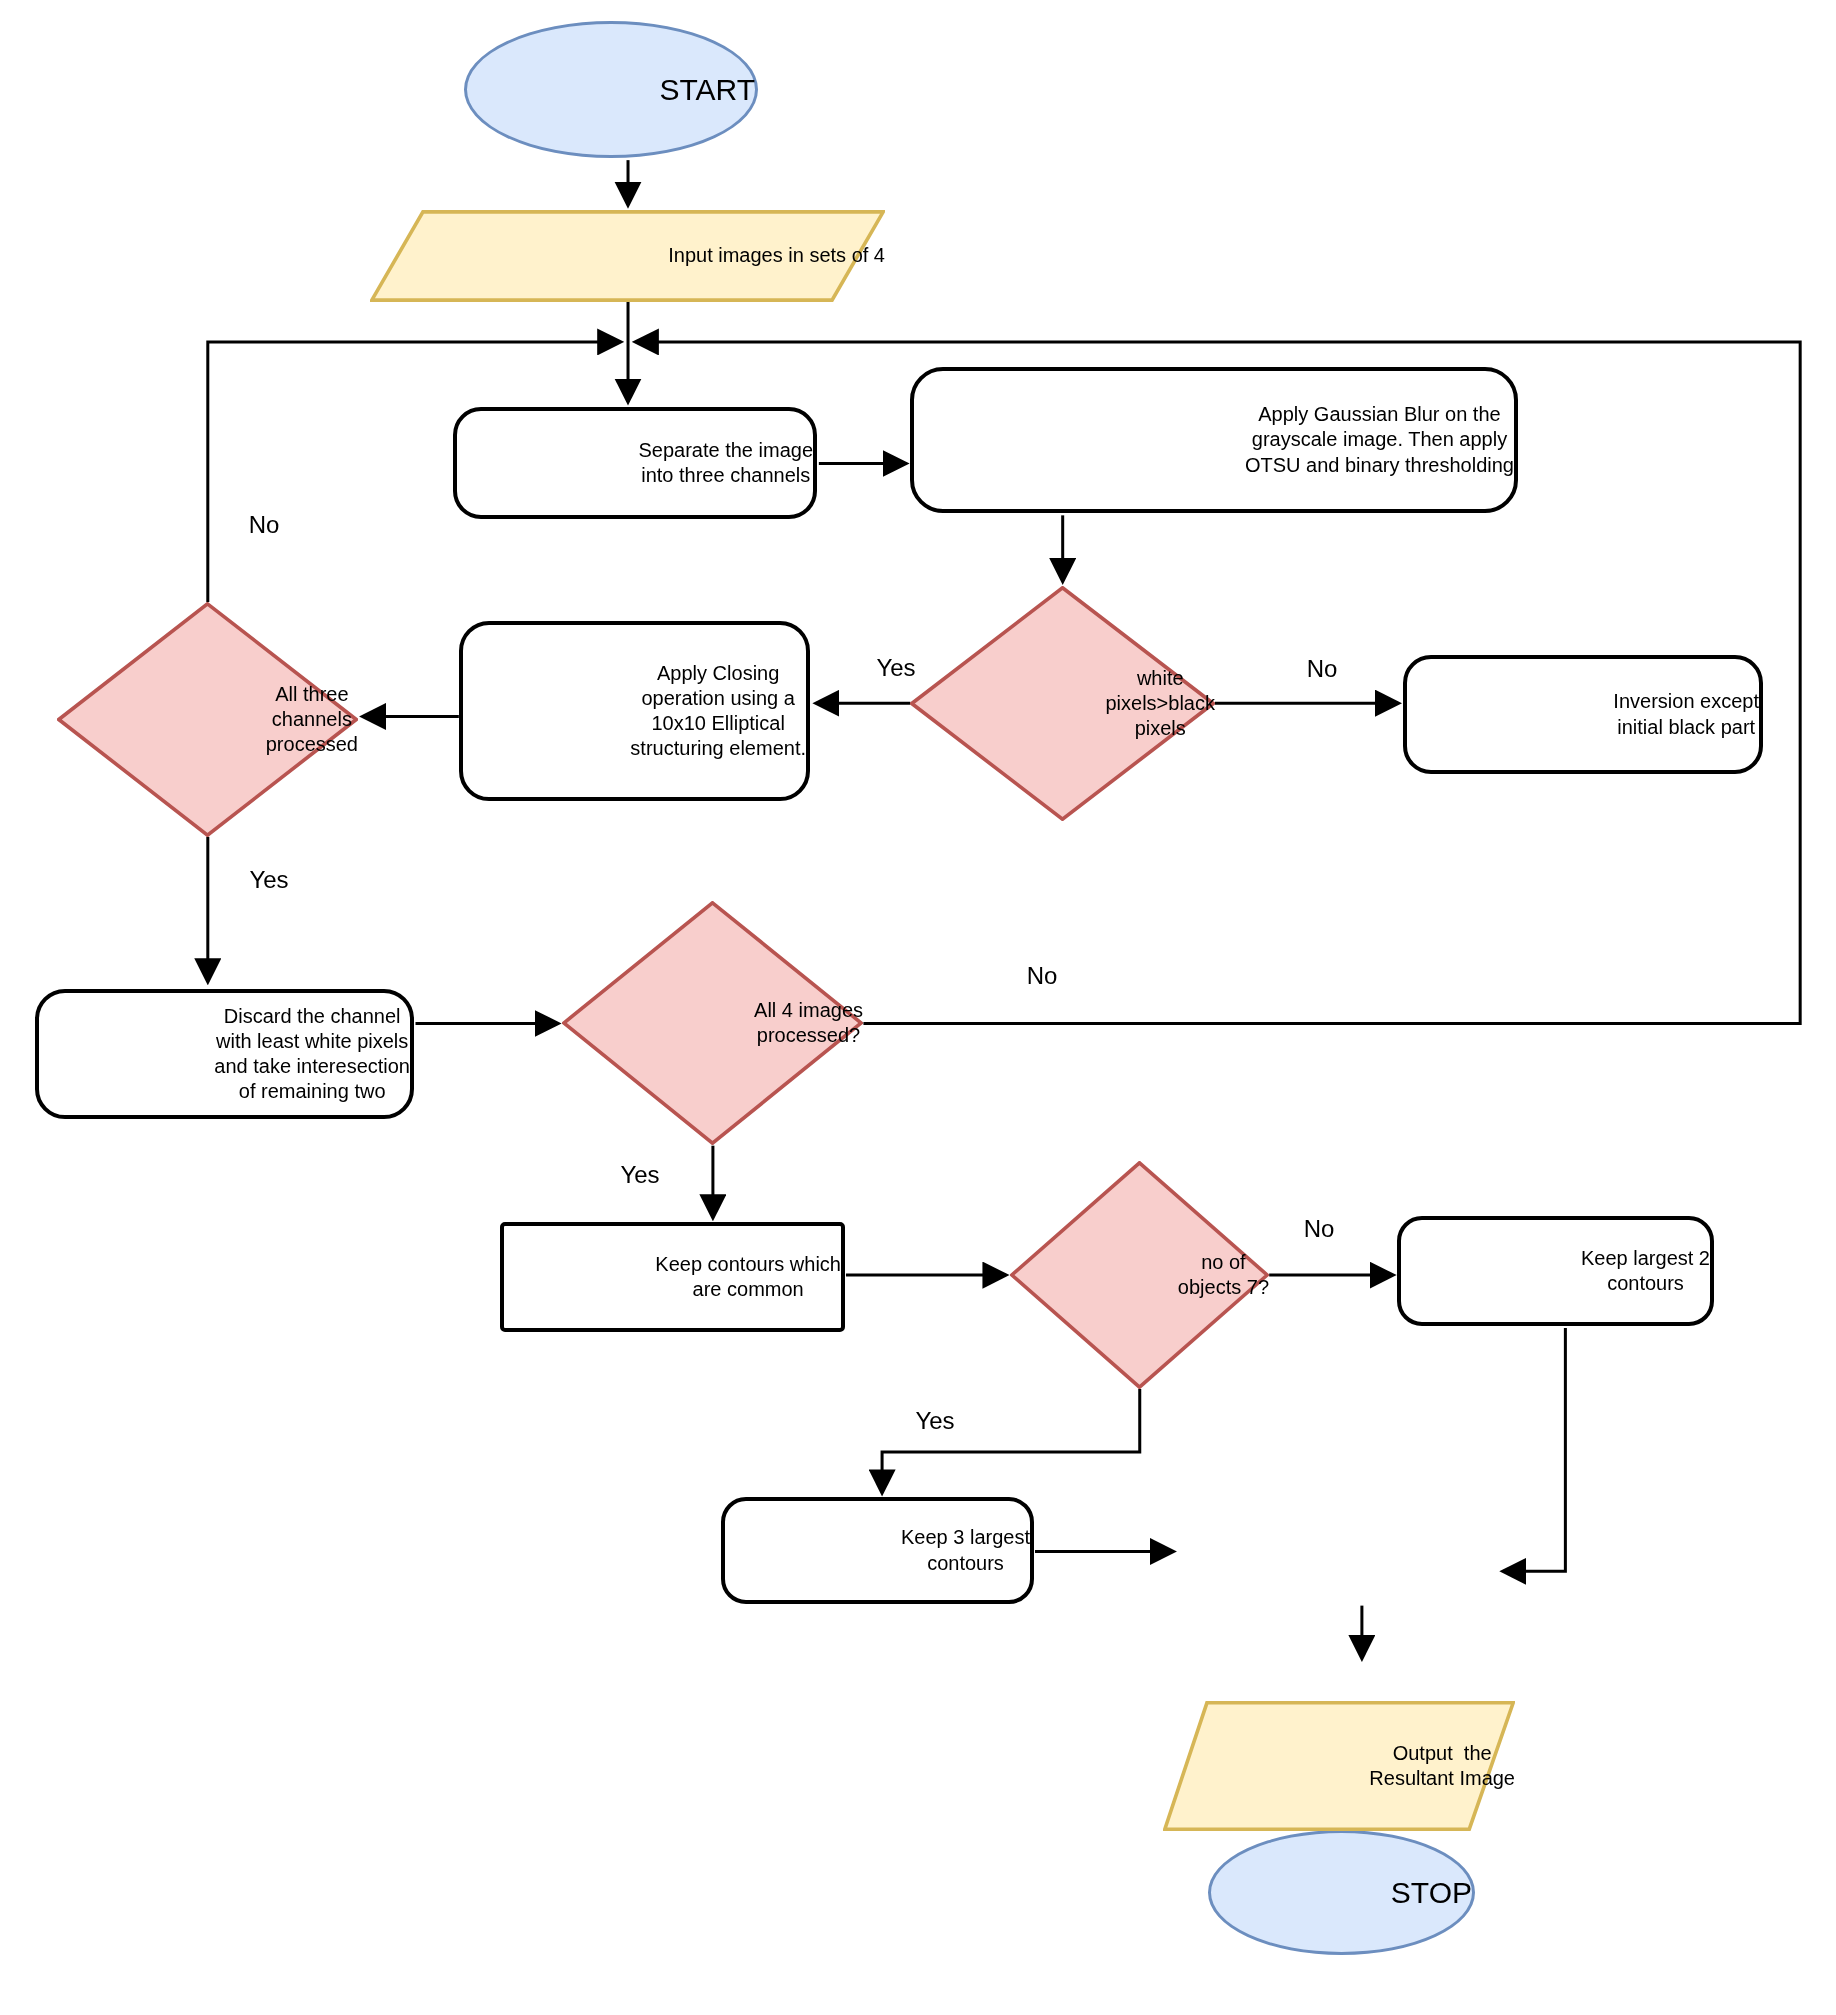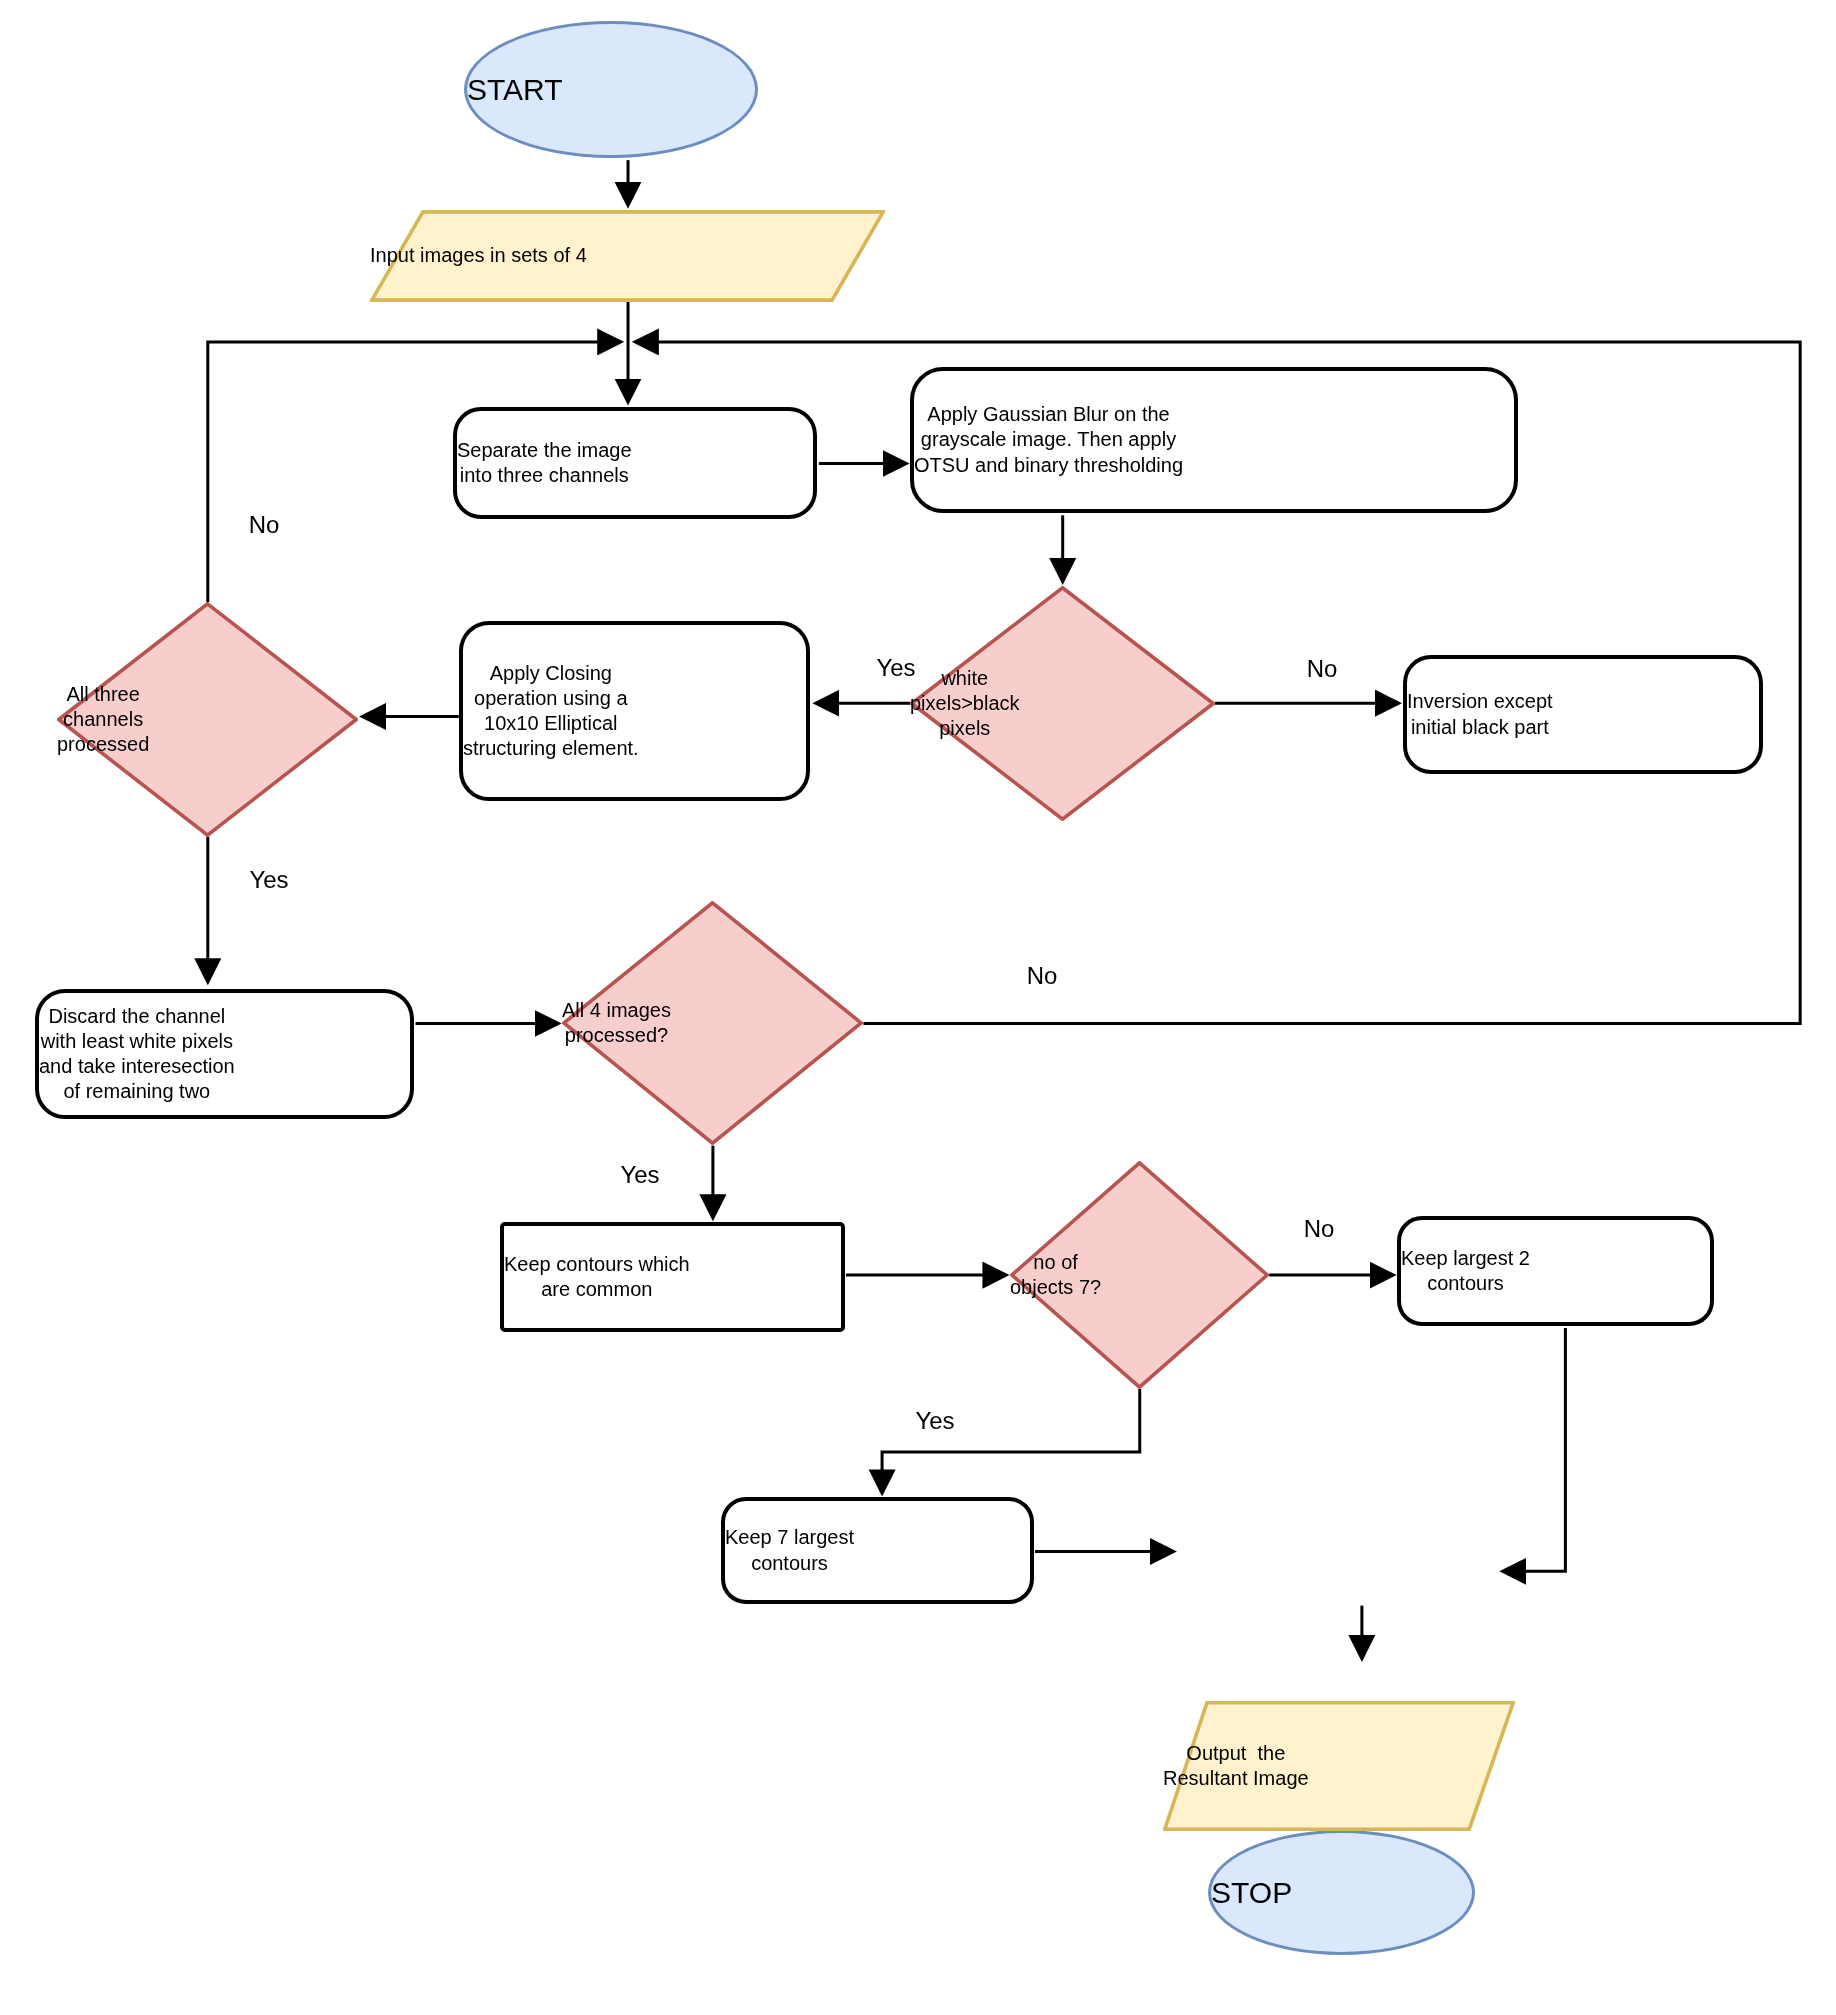--- a/index.html
+++ b/index.html
@@ -11,21 +11,21 @@
   }
   html,body{margin:0;padding:0;background:#ffffff;}
   #canvas{
     position:relative;width:1837px;height:2015px;background:#ffffff;
     font-family:"Liberation Sans",sans-serif;color:#000;overflow:hidden;
   }
   #wires{position:absolute;left:0;top:0;width:1837px;height:2015px;pointer-events:none;}
   #wires path{fill:none;stroke:var(--connector);stroke-width:5px;}
   #wires .arrowhead{fill:var(--connector);stroke:none;}
 
-  .node{position:absolute;display:flex;align-items:center;justify-content:flex-start;text-align:center;}
+  .node{position:absolute;display:flex;align-items:center;justify-content:flex-end;text-align:center;}
   .label{font-size:20px;line-height:1.26;white-space:pre-wrap;position:relative;z-index:2;}
   .terminator{
     background:var(--terminator-fill);border:3.6px solid var(--terminator-stroke);
     border-radius:50%;
   }
   .terminator .label{font-size:30px;}
   .process{
     background:var(--process-fill);border:4.8px solid var(--process-stroke);
     border-radius:28px;
   }
@@ -148,21 +148,21 @@
     <div class="label">no of
 objects 7?</div>
   </div>
 
   <div class="node process" style="left:1397px;top:1216px;width:309px;height:102px;border-radius:25px;">
     <div class="label">Keep largest 2
 contours</div>
   </div>
 
   <div class="node process" style="left:721px;top:1497px;width:305px;height:99px;border-radius:25px;">
-    <div class="label">Keep 7 largest
+    <div class="label">Keep 3 largest
 contours</div>
   </div>
 
 
   <div class="node" style="left:1163px;top:1663px;width:352px;height:130px;margin-top:38px;">
     <svg class="shape-svg" viewBox="0 0 585 216" preserveAspectRatio="none">
       <polygon class="io-poly" points="73,3 582,3 509,213 3,213"></polygon>
     </svg>
     <div class="label">Output  the
 Resultant Image</div>

